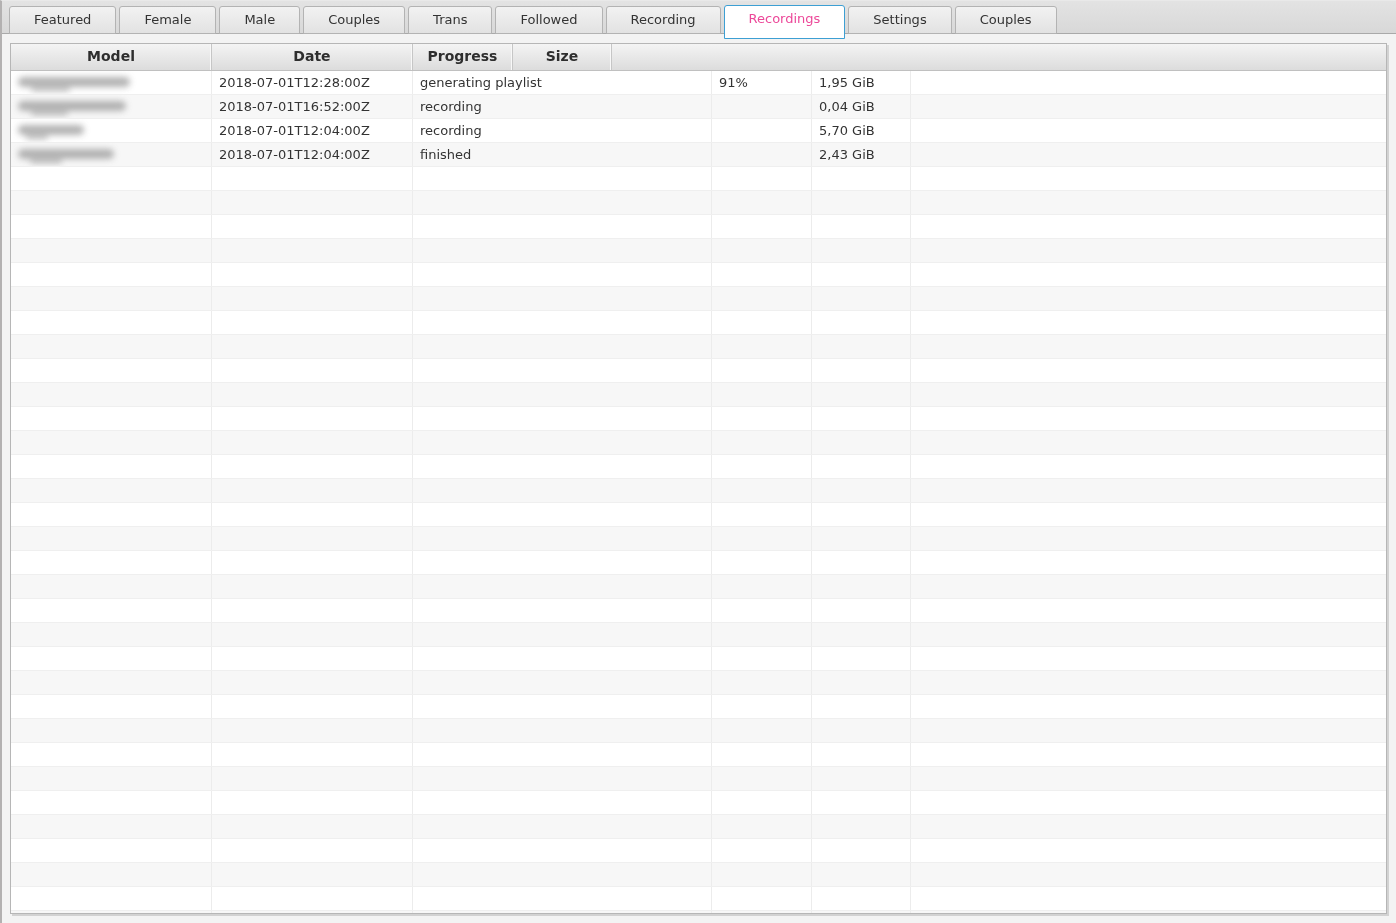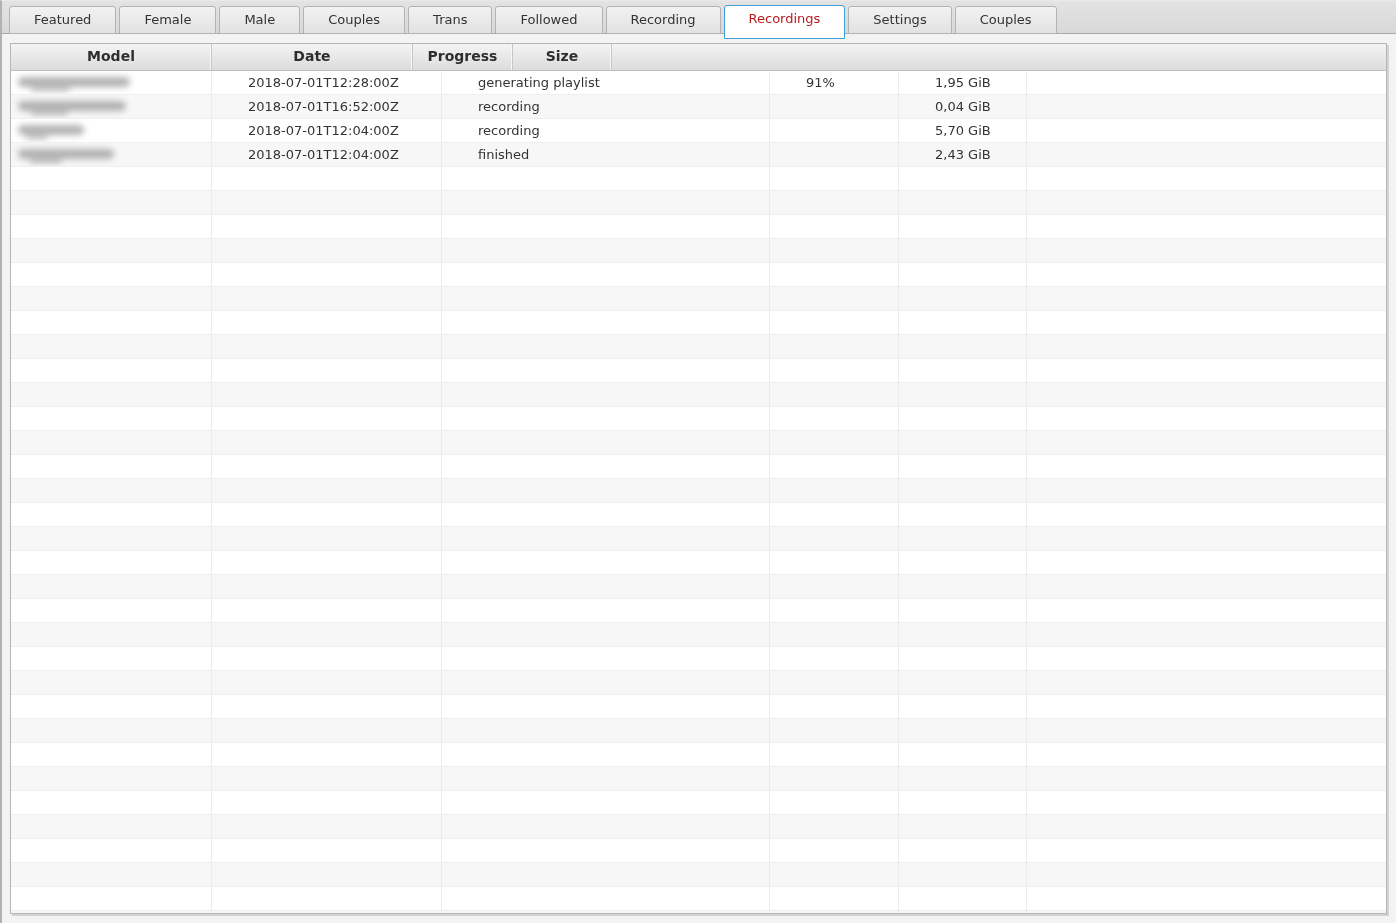--- a/index.html
+++ b/index.html
@@ -25,21 +25,21 @@
     box-sizing:border-box;height:28px;line-height:25px;
     padding:0 24px;margin-right:3px;
     border:1px solid #b3b3b3;border-radius:3px 3px 0 0;
     background:linear-gradient(#f2f2f2,#e2e2e2);
     font-size:13px;color:#333;cursor:default;white-space:nowrap;
     margin-bottom:-1px;
   }
   .tab.active{
     height:34px;margin-bottom:-6px;
     background:#fff;border:1px solid var(--accent,#3d9fd3);
-    color:#b91c1c;z-index:6;position:relative;
+    color:#ec4899;z-index:6;position:relative;
   }
   
   .table-wrap{
     position:absolute;left:8px;top:42px;
     box-sizing:border-box;width:1377px;height:871px;
     background:#fff;border:1px solid #b6b6b6;
     box-shadow:2px 2px 0 #d2d2d2;
     overflow:hidden;
   }
   .thead{
@@ -49,21 +49,21 @@
   }
   .th{
     box-sizing:border-box;height:26px;line-height:25px;
     font-size:14px;font-weight:bold;color:#2e2e2e;text-align:center;
     border-right:1px solid #c6c6c6;box-shadow:inset -1px 0 0 #f8f8f8;
     background:linear-gradient(#f4f4f4,#dcdcdc);
     overflow:hidden;white-space:nowrap;
   }
   .tr{
     display:flex;box-sizing:border-box;height:24px;
-    border-bottom:1px solid #efefef;background:#fff;gap:29px;
+    border-bottom:1px solid #efefef;background:#fff;
   }
   .tr.odd{background:var(--stripe,#f7f7f7);}
   .td{
     box-sizing:border-box;height:23px;line-height:23px;
     font-size:13px;color:#333;text-align:left;
     padding:0 0 0 7px;border-right:1px solid #ececec;
     overflow:hidden;white-space:nowrap;
   }
   .col-model{width:201px;}
   .col-date{width:201px;}

